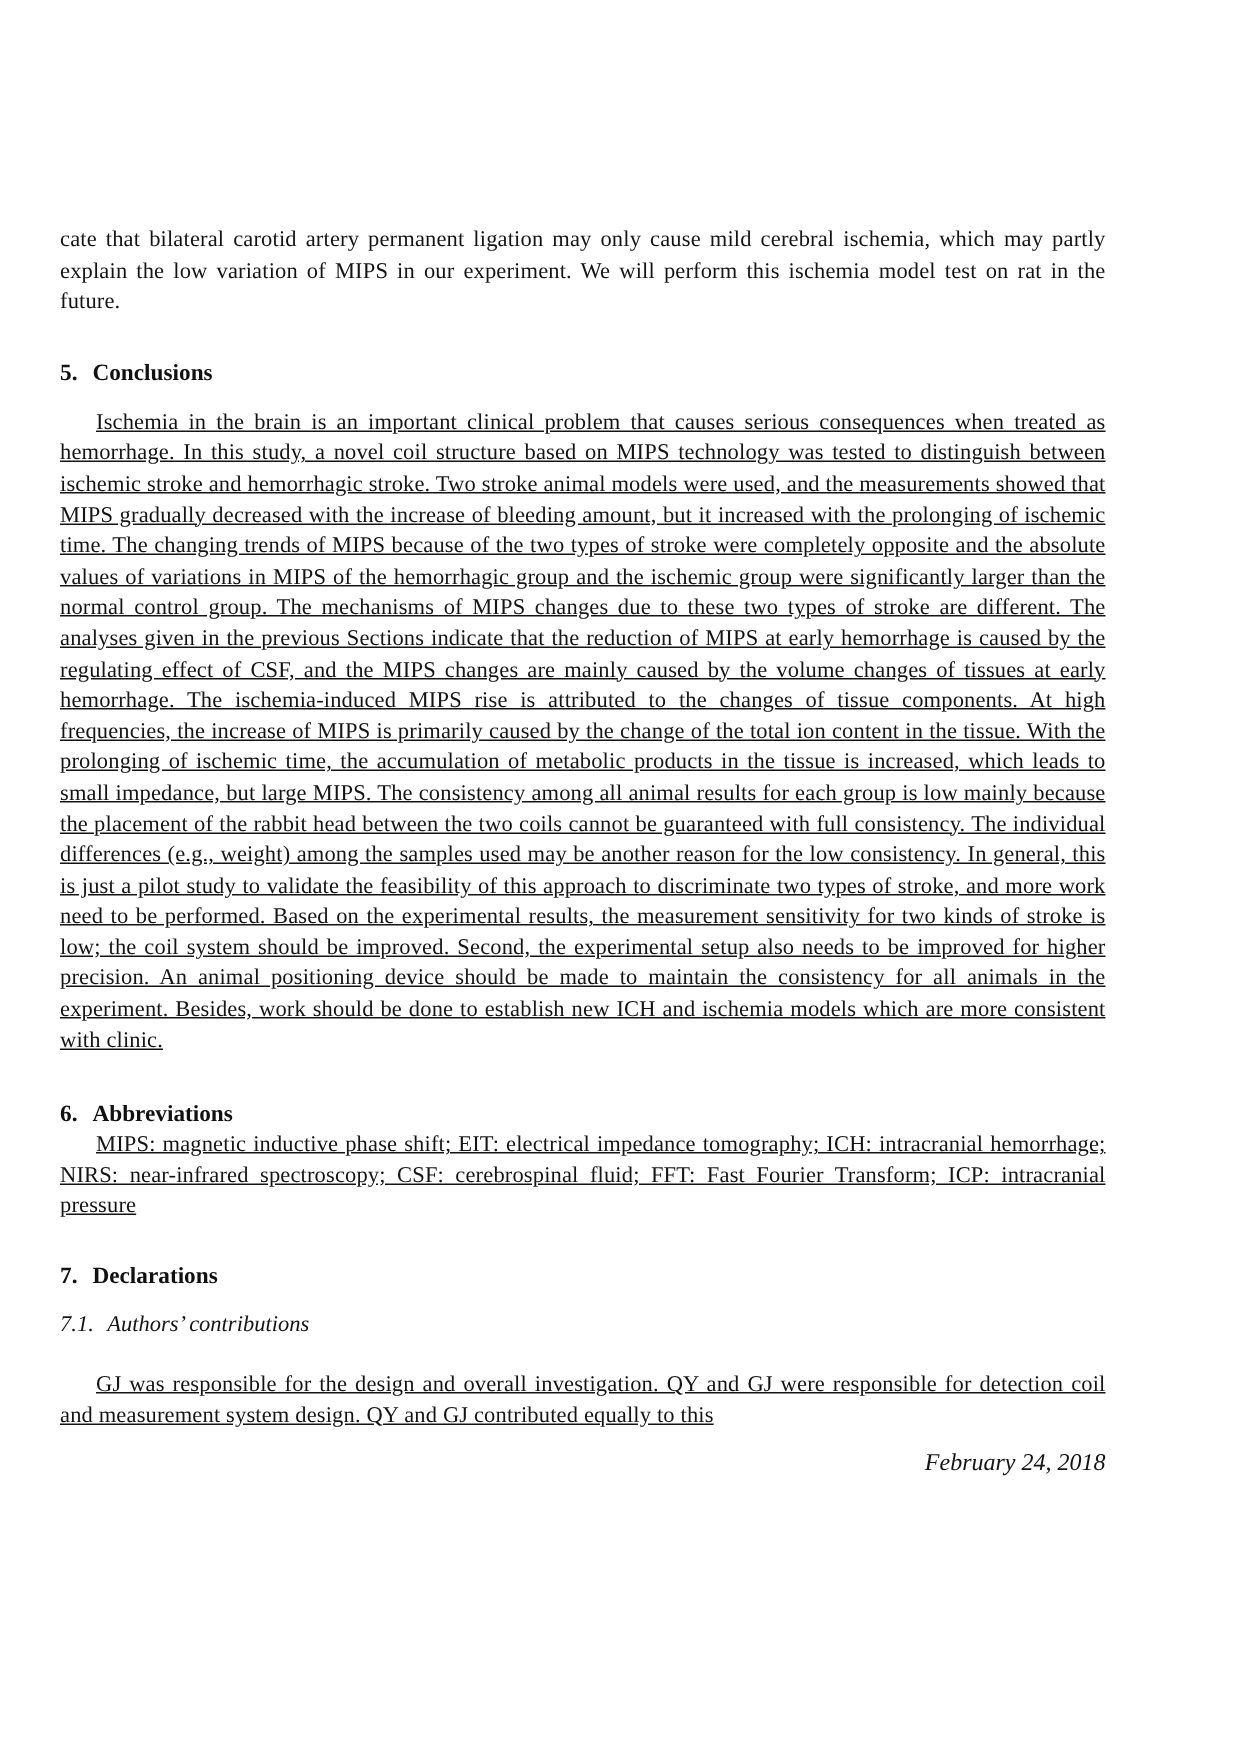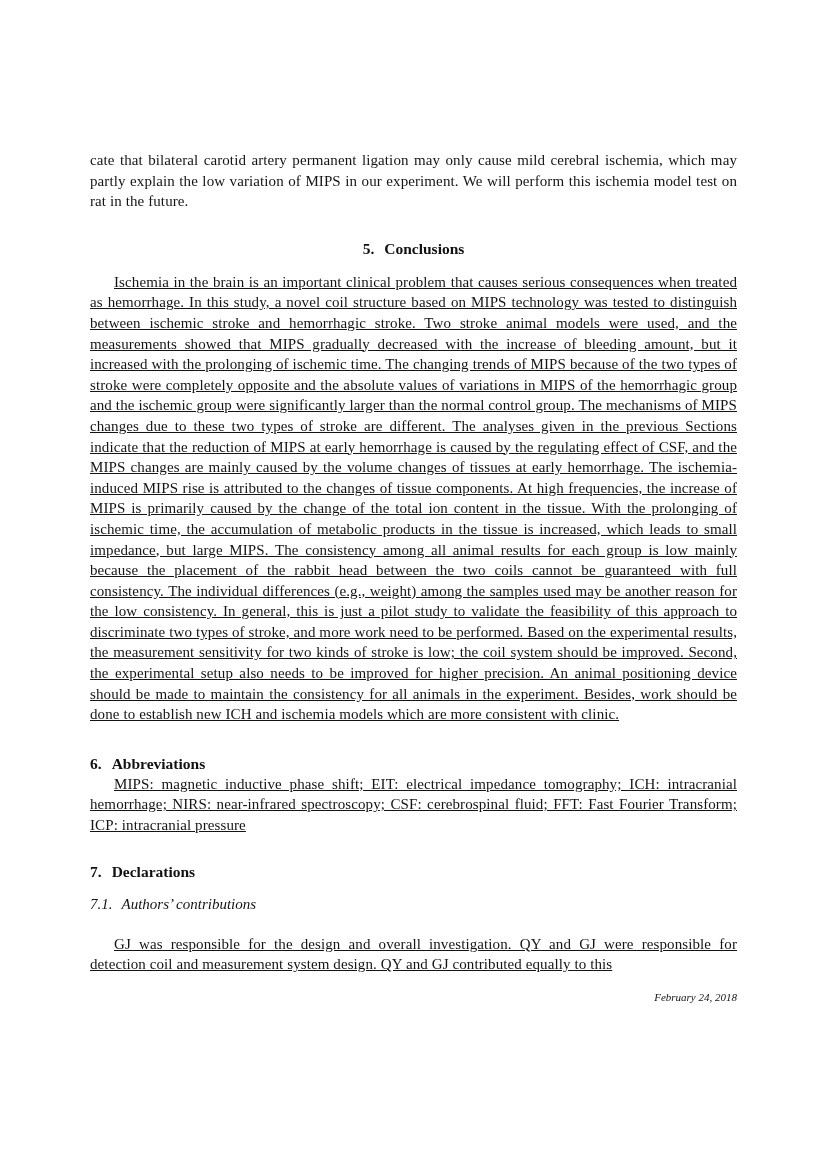--- a/index.html
+++ b/index.html
@@ -11,21 +11,21 @@
     width: 827px;
     height: 1170px;
     overflow: hidden;
     font-family: "Liberation Serif", "DejaVu Serif", serif;
     color: #141414;
   }
   .page {
     box-sizing: border-box;
     width: 827px;
     height: 1170px;
-    padding: 150px 90px 0 90px;
+    padding: 150px 90px 0 40px;
     background: #ffffff;
   }
   .body-text {
     margin: 0;
     font-size: 15px;
     line-height: 20.6px;
     text-align: justify;
     letter-spacing: 0.1px;
   }
   .body-text.indent {
@@ -49,30 +49,30 @@
     font-size: 15px;
     line-height: 20px;
     font-style: italic;
     font-weight: normal;
     color: #141414;
   }
   .subsection-heading .sec-num {
     margin-right: 9px;
     text-align: center;
   }
-  .sp-before-h5   { margin-top: 27px; text-align: center; }
+  .sp-before-h5   { margin-top: 27px; }
   .sp-after-h5    { margin-top: 13px; }
   .sp-before-h6   { margin-top: 29px; font-family: Liberation Serif, serif; }
   .sp-after-h6    { }
   .sp-before-h7   { margin-top: 26px; }
   .sp-after-h7    { margin-top: 12px; }
   .sp-after-h71   { margin-top: 20px; }
   .footer-date {
     margin-top: 13px;
-    font-size: 11px;
+    font-size: 16px;
     line-height: 18px;
     font-style: italic;
     text-align: right;
     color: #141414;
   }
 </style>
 </head>
 <body>
 
 <div class="page">

